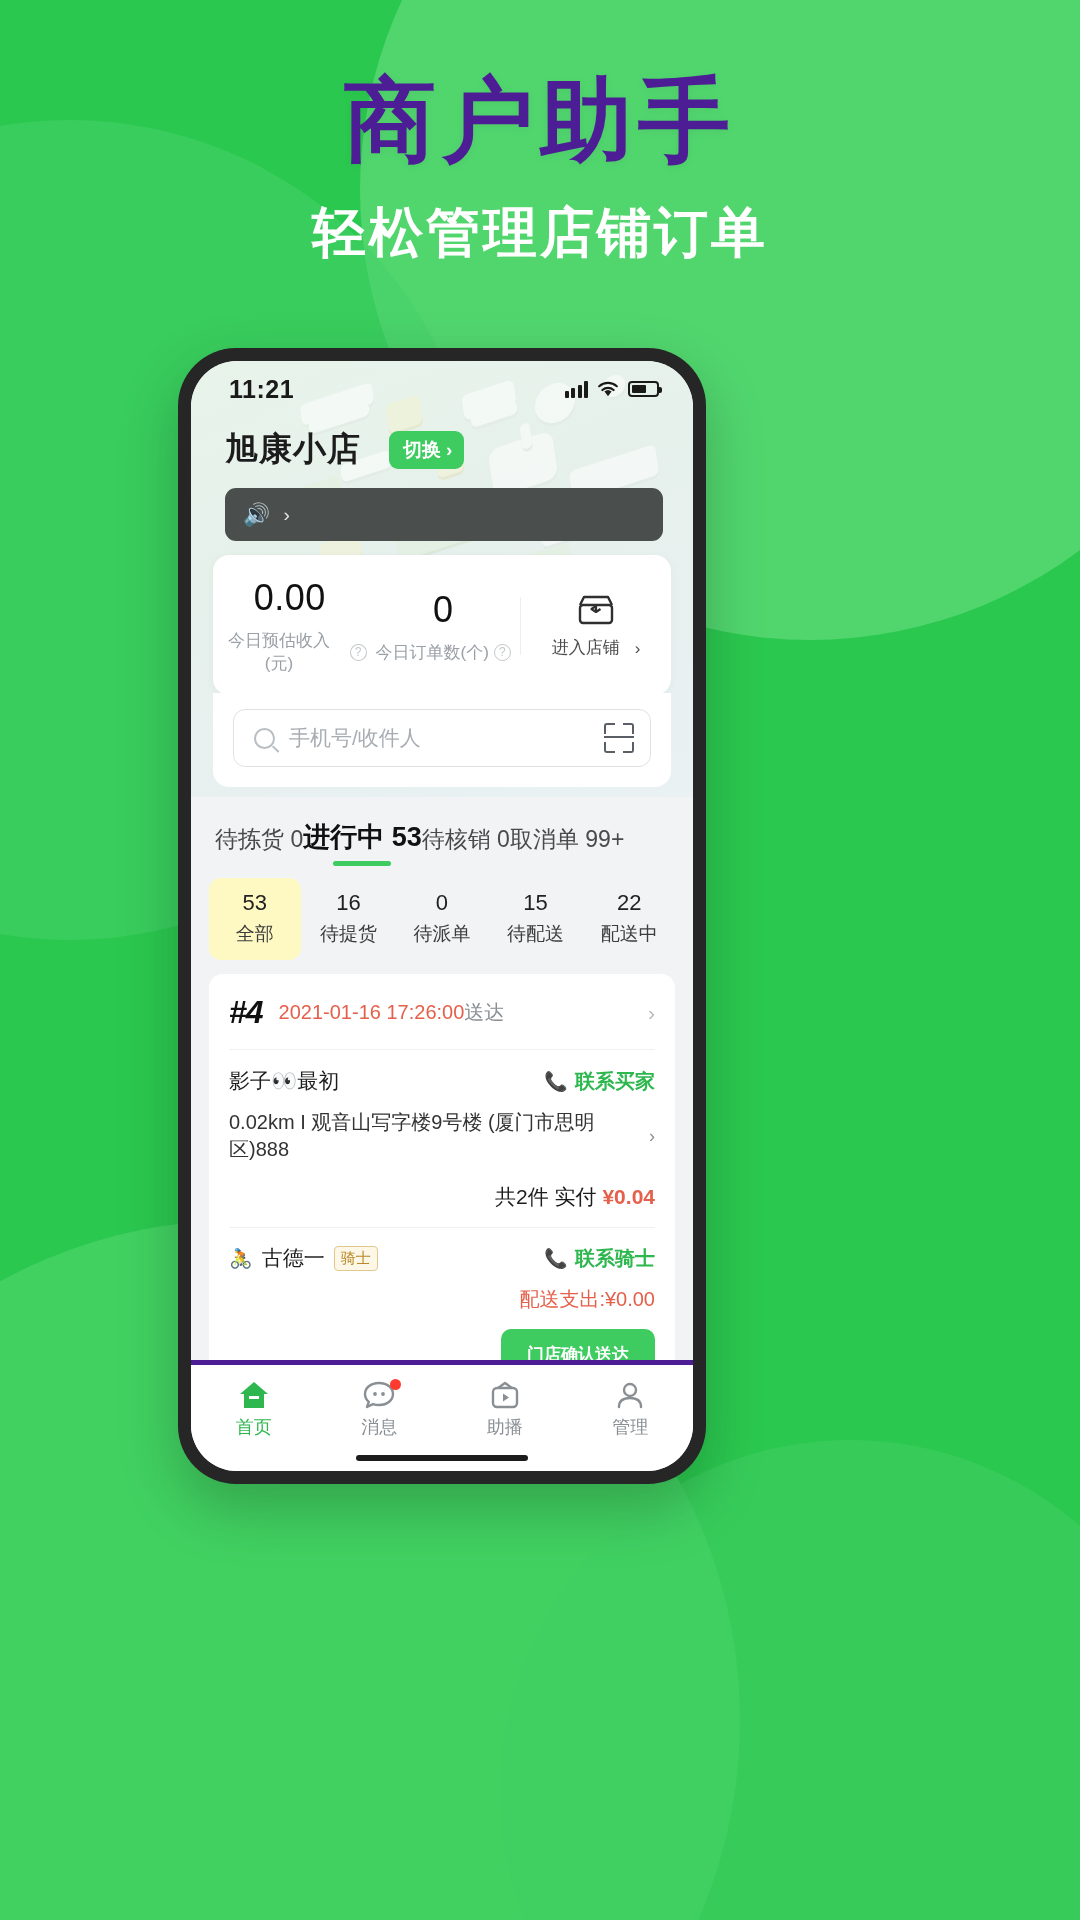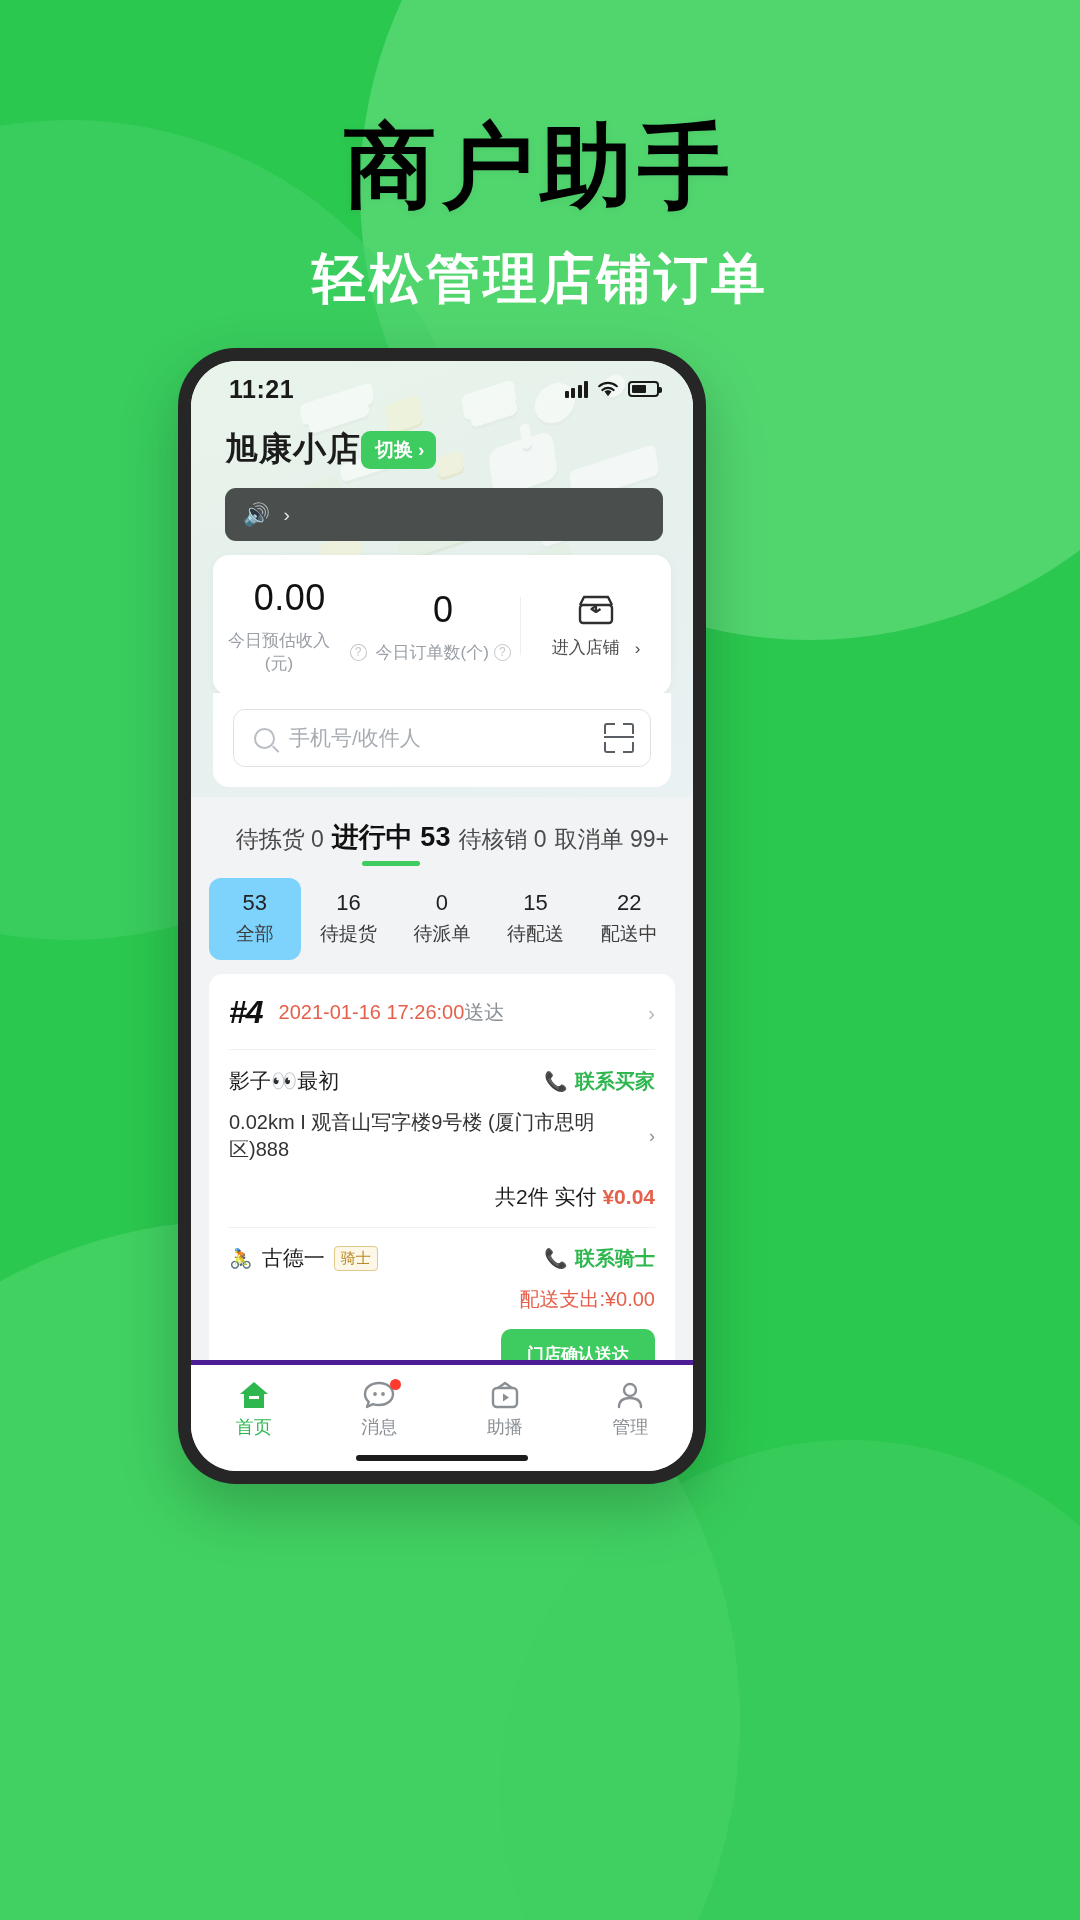--- a/index.html
+++ b/index.html
@@ -32,24 +32,23 @@
   }
   #bg .blob4 {
     position:absolute; right:-120px; bottom:-220px;
     width:700px; height:700px; border-radius:50%;
     background:#3fcf63; opacity:.6;
   }
 
   
   .promo { position:absolute; left:0; right:0; top:70px; text-align:center; z-index:5; }
   .promo-title {
-    color:#000000; font-size:92px; font-weight:bold;
+    color:#4c1d95; font-size:92px; font-weight:bold;
     letter-spacing:6px; line-height:1.1;
     text-shadow:0 2px 10px rgba(0,0,0,.06);
-    margin-top:46px;
   }
   .promo-sub {
     color:#ffffff; font-size:54px; font-weight:bold;
     letter-spacing:3px; margin-top:26px;
   }
 
   
   #phone {
     position:absolute; left:178px; top:348px;
     width:528px; height:1136px;
@@ -99,21 +98,21 @@
   .sig b:nth-child(3){height:13px}.sig b:nth-child(4){height:17px}
   .batt {
     width:31px; height:16px; border:2px solid #1a1a1a; border-radius:4px;
     position:relative; padding:2px;
   }
   .batt::after{content:"";position:absolute;right:-5px;top:4px;width:3px;height:6px;background:#1a1a1a;border-radius:0 2px 2px 0;}
   .batt i{display:block;height:100%;width:62%;background:#1a1a1a;border-radius:1px;}
 
   .store-row {
     position:relative; z-index:2;
-    display:flex; align-items:center; gap:0;
+    display:flex; align-items:center; gap:28px;
     padding:10px 30px 0 34px;
   }
   .store-name { font-size:33px; font-weight:bold; color:#1c1c1c; letter-spacing:1px; }
   .switch-btn {
     display:inline-flex; align-items:center; gap:5px;
     background:#3ecb5f; color:#fff;
     font-size:19px; font-weight:bold;
     padding:6px 12px 6px 14px; border-radius:9px;
   }
   .switch-btn .chev { font-size:19px; font-weight:bold; }
@@ -178,36 +177,35 @@
   .scan i:nth-child(3){left:0;bottom:0;border-right:0;border-top:0;border-radius:0 0 0 3px;}
   .scan i:nth-child(4){right:0;bottom:0;border-left:0;border-top:0;border-radius:0 0 3px 0;}
   .scan u{position:absolute;left:0;right:0;top:13px;height:2.4px;background:#5a5f65;}
 
   
   .body {
     flex:1; overflow:hidden; position:relative;
     background:#f2f3f5;
   }
   .tabs {
-    display:flex; align-items:flex-end; justify-content:flex-end;
+    display:flex; align-items:flex-end; justify-content:flex-start;
     padding:22px 24px 0 24px;
-    gap:8px;
   }
   .tab { font-size:23px; color:#4a4a4a; position:relative; padding-bottom:13px; }
   .tab.active { font-size:27px; font-weight:bold; color:#111; }
   .tab.active::after {
     content:""; position:absolute; left:50%; transform:translateX(-50%);
     bottom:2px; width:58px; height:5px; background:#3ecb5f; border-radius:3px;
   }
 
   .subtabs { display:flex; padding:10px 18px 0 18px; gap:2px; }
   .subtab {
     flex:1; text-align:center; padding:12px 0 13px 0; border-radius:12px;
   }
-  .subtab.active { background:#7dd3fc; }
+  .subtab.active { background:#fef9c3; }
   .subtab .n { font-size:22px; color:#222; display:block; }
   .subtab .t { font-size:19px; color:#3d3d3d; display:block; margin-top:5px; }
 
   
   .order-card {
     background:#fff; margin:14px 18px 0 18px; border-radius:14px;
     padding:0 20px;
   }
   .oc-head {
     display:flex; align-items:center; gap:16px;

